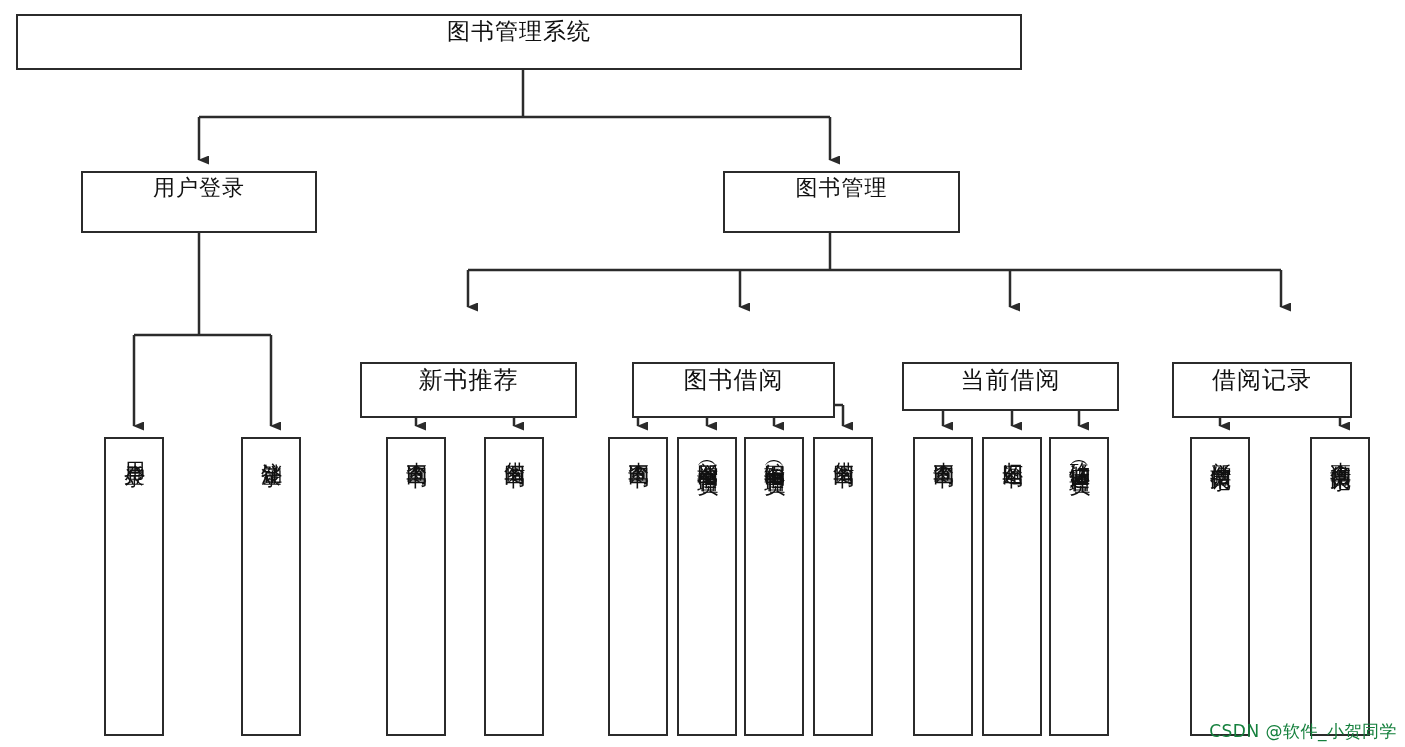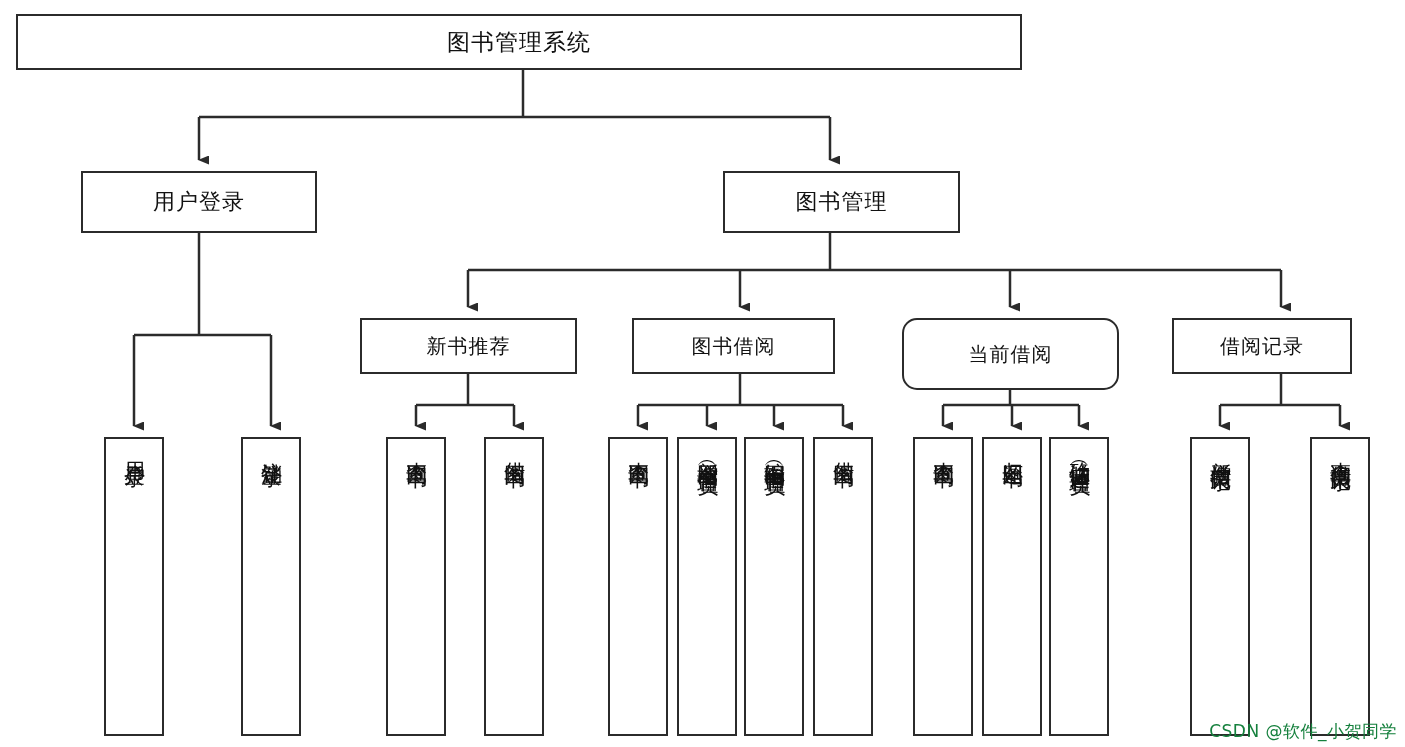--- a/index.html
+++ b/index.html
@@ -24,32 +24,33 @@
     top: 0;
     width: 1405px;
     height: 747px;
   }
   .node-box {
     position: absolute;
     box-sizing: border-box;
     border: 2px solid #2b2b2b;
     background: #ffffff;
     display: flex;
-    align-items: center;
+    align-items: flex-start;
     justify-content: center;
     color: #111111;
   }
   .node-box.level-0 {
     font-size: 23px;
   }
   .node-box.level-1 {
     font-size: 22px;
   }
   .node-box.level-2 {
-    font-size: 20px;
+    font-size: 24px;
+    margin-top: 44px;
   }
   .node-box.leaf {
     font-size: 21px;
     align-items: flex-start;
     justify-content: center;
     padding-top: 6px;
   }
   .vtext {
     writing-mode: vertical-rl;
     text-orientation: upright;
@@ -150,21 +151,21 @@
   <div class="node-box level-1" style="left:711px; top:171px; width:237px; height:62px;margin-left:12px;">
     <span class="htext">图书管理</span>
   </div>
 
   <div class="node-box level-2" style="left:360px; top:318px; width:217px; height:56px;">
     <span class="htext">新书推荐</span>
   </div>
   <div class="node-box level-2" style="left:632px; top:318px; width:203px; height:56px;">
     <span class="htext">图书借阅</span>
   </div>
-  <div class="node-box level-2" style="left:902px; top:318px; width:217px; height:72px;border-radius:15px;">
+  <div class="node-box level-2" style="left:902px; top:318px; width:217px; height:49px;">
     <span class="htext">当前借阅</span>
   </div>
   <div class="node-box level-2" style="left:1172px; top:318px; width:180px; height:56px;">
     <span class="htext">借阅记录</span>
   </div>
 
   <div class="node-box leaf" style="left:104px; top:437px; width:60px; height:299px;">
     <span class="vtext">用户登录</span>
   </div>
   <div class="node-box leaf" style="left:241px; top:437px; width:60px; height:299px;">

